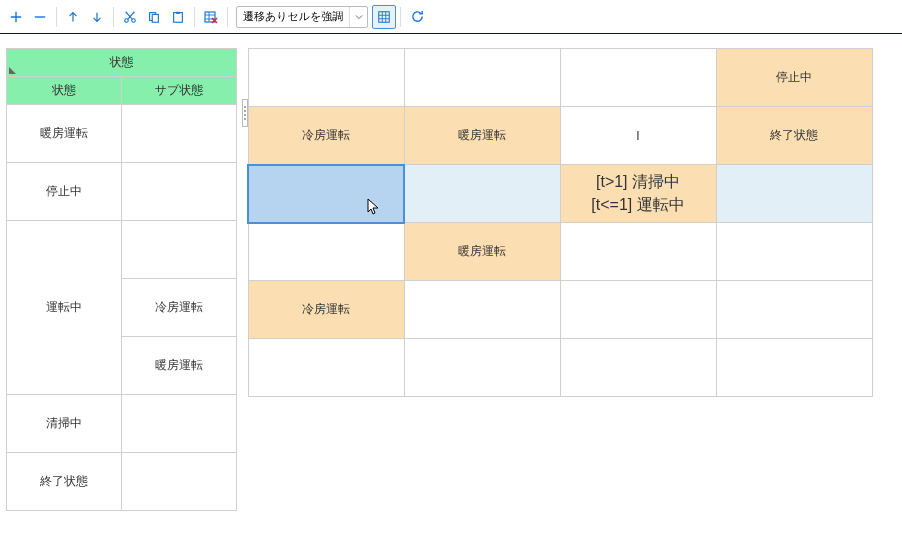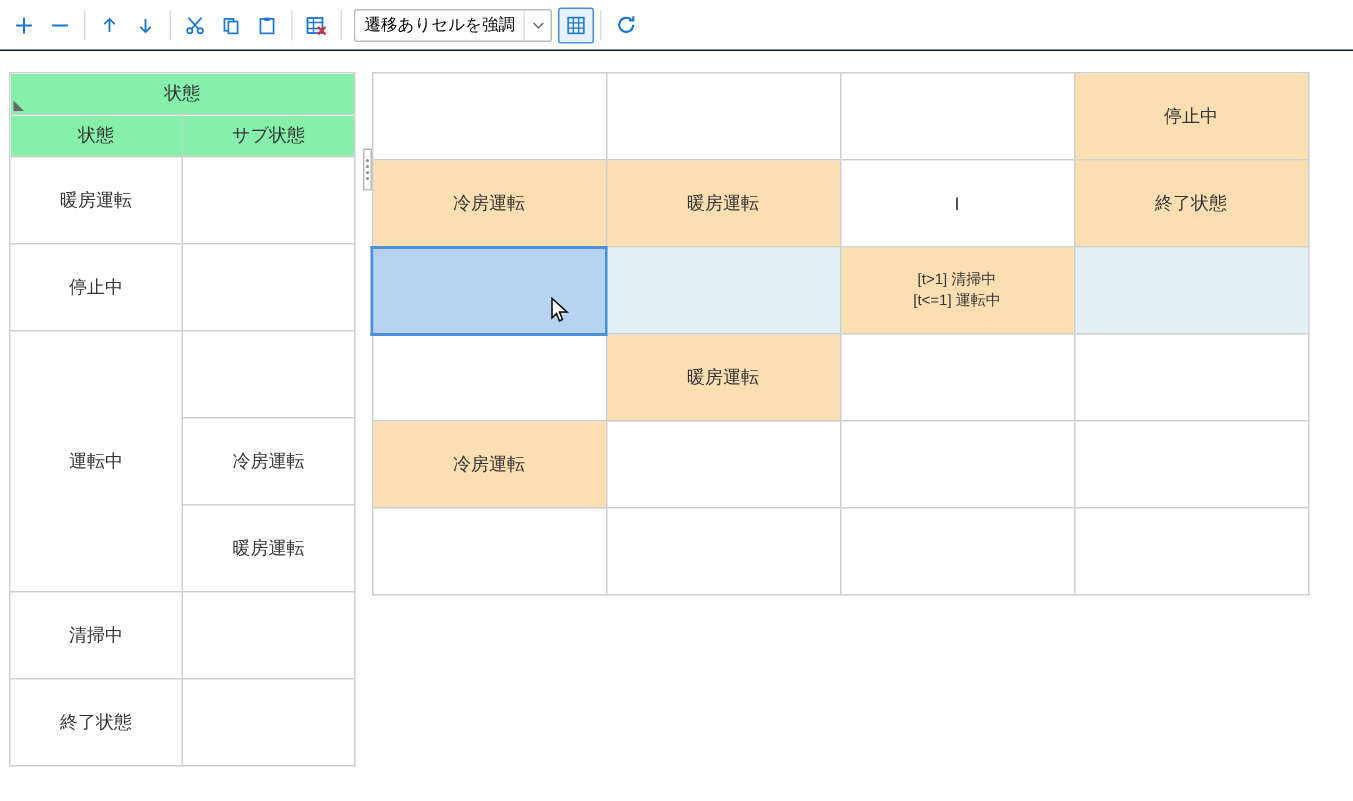--- a/index.html
+++ b/index.html
@@ -112,21 +112,21 @@
 
 .cell-orange { background: #fbdfb3; }
 .cell-lightblue { background: #e3eff6; }
 .cell-sel { background: #b6d3ef; border: 2px solid #4a90d9 !important; }
 
 .cursor {
   position: absolute;
   pointer-events: none;
 }
 
-.multiline { line-height: 1.4; font-size: 10px; }
+.multiline { line-height: 1.4; font-size: 16px; }
 </style>
 </head>
 <body>
 
 <div class="toolbar">
   <div class="tb-btn">
     <svg viewBox="0 0 16 16" width="14" height="14">
         <path d="M8 2v12M2 8h12" stroke="#1976d2" stroke-width="1.6" fill="none"></path>
       </svg>
   </div>

